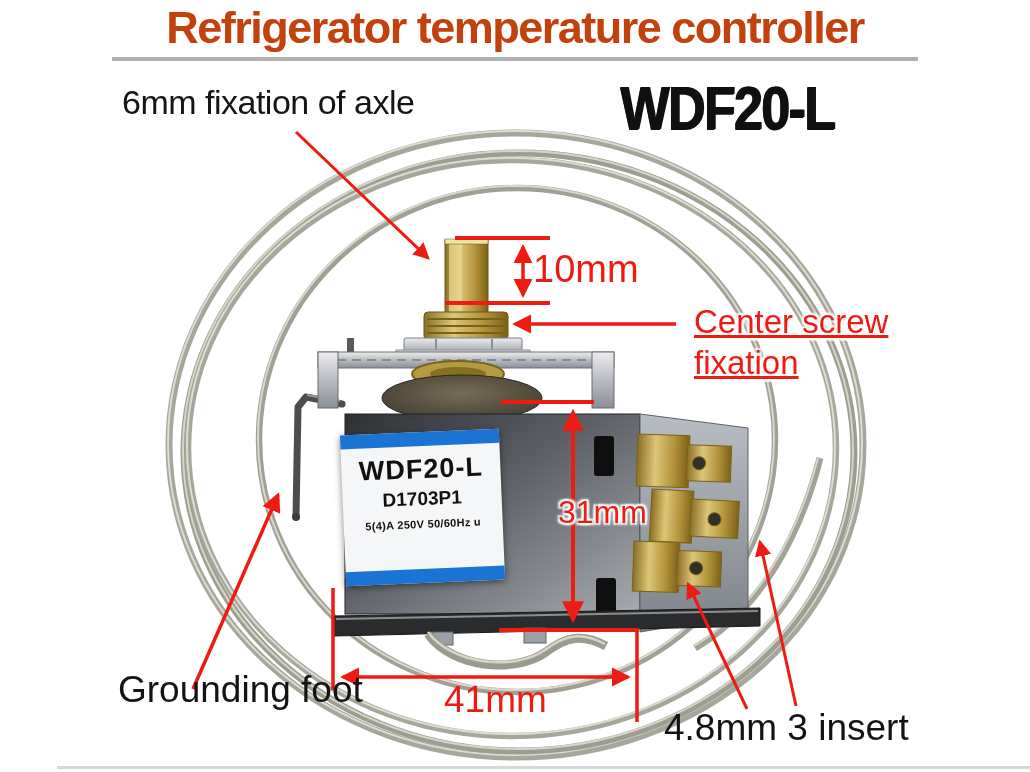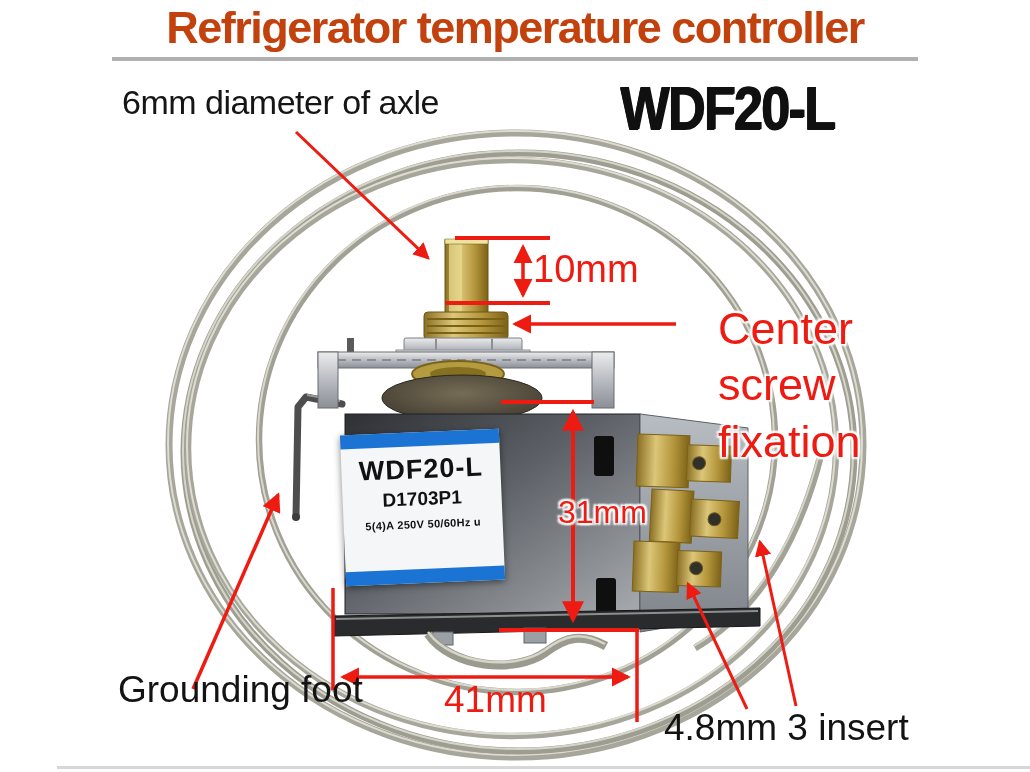--- a/index.html
+++ b/index.html
@@ -17,21 +17,21 @@
   .model{
     left:620px;top:72px;font-size:62px;font-weight:800;color:#101010;
     transform:scaleX(0.84);transform-origin:0 0;letter-spacing:-2px;
     text-shadow:1.5px 0 0 #101010, 0 1px 0 #101010;
   }
   .axle-label{left:122px;top:83px;font-size:34px;color:#151515;letter-spacing:-0.5px;}
   
   .red{color:#ee1b12;}
   .halo{text-shadow:0 0 3px #fff,0 0 3px #fff,2px 2px 2px #fff,-2px -2px 2px #fff,2px -2px 2px #fff,-2px 2px 2px #fff;}
   .d10{left:533px;top:248px;font-size:38px;}
-  .screw{left:718px;top:301px;width:238px;font-size:45px;line-height:1.25;}
+  .screw{left:694px;top:301px;width:238px;font-size:33px;line-height:1.25;text-decoration:underline;}
   .d31{left:558px;top:494px;font-size:32px;}
   .d41{left:444px;top:679px;font-size:37px;}
   .ground{left:118px;top:661px;font-size:37px;line-height:1.55;color:#131313;}
   .insert{left:656px;top:707px;font-size:37px;color:#131313;white-space:nowrap;margin-left:8px;}
   
   .p-label{
     left:343px;top:432px;width:159px;height:123px;
     transform:rotate(-2.4deg);background:#f4f6f8;
     border-top:14px solid #1b74d3;border-bottom:14px solid #1b74d3;
     box-shadow:0 2px 7px rgba(0,0,0,0.5);text-align:center;color:#111;
@@ -188,21 +188,21 @@
       <g>
         <path d="M 747,709 L 688,584" stroke-width="3" marker-end="url(#ah)"></path>
         <path d="M 796,706 L 760,542" stroke-width="3" marker-end="url(#ah)"></path>
       </g>
     </g>
   </svg>
 
   <div class="abs title">Refrigerator temperature controller</div>
   <div class="abs divider"></div>
   <div class="abs model">WDF20-L</div>
-  <div class="abs axle-label">6mm diameter of axle</div>
+  <div class="abs axle-label">6mm fixation of axle</div>
 
   <div class="abs red d10">10mm</div>
   <div class="abs red halo screw">Center screw fixation</div>
   <div class="abs red halo d31">31mm</div>
   <div class="abs red d41">41mm</div>
   <div class="abs ground">Grounding foot</div>
   <div class="abs insert">4.8mm 3 insert</div>
 
   <div class="abs bottom-strip"></div>
 </div>

